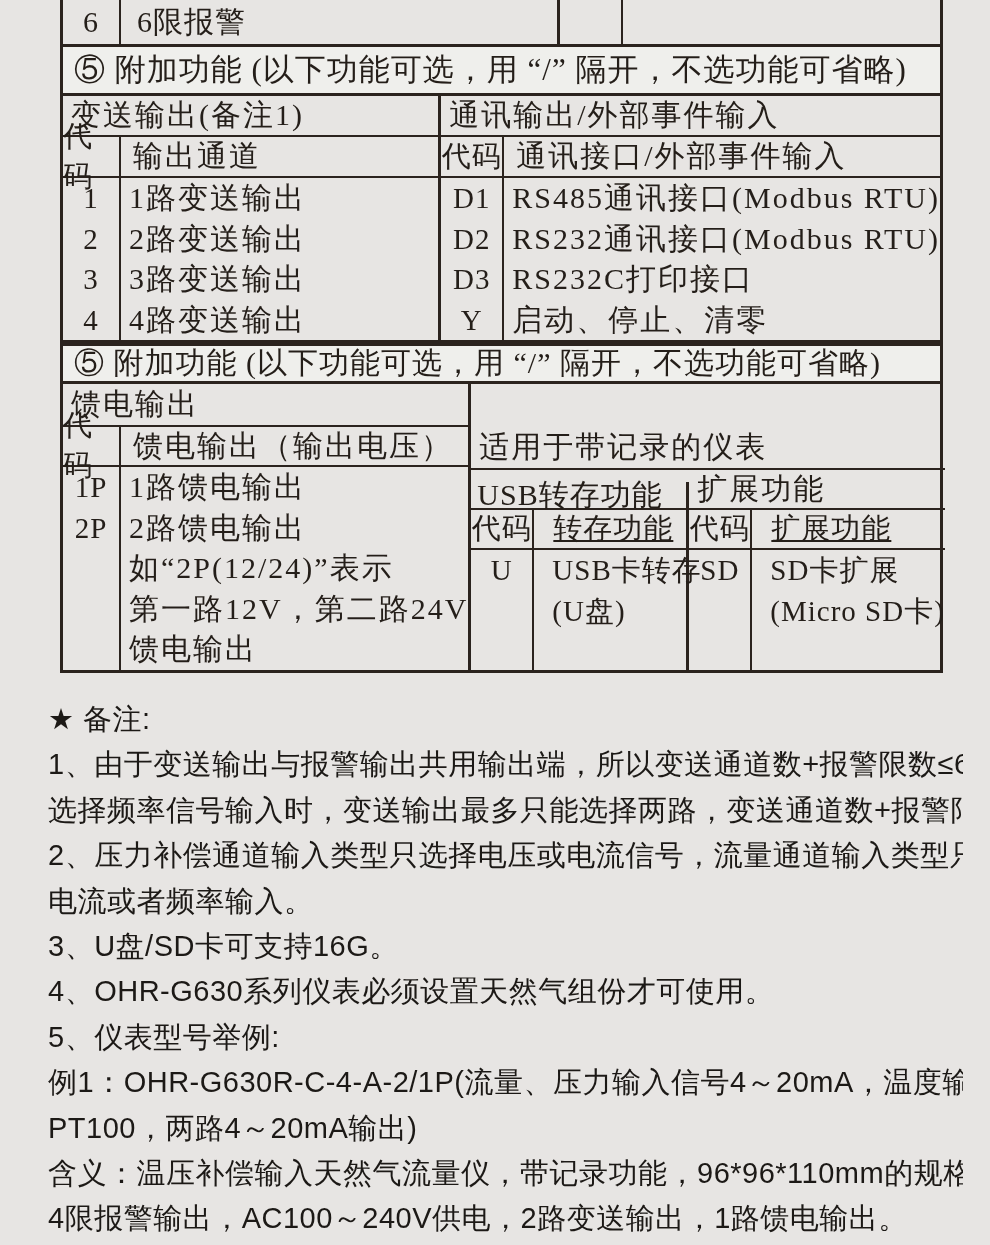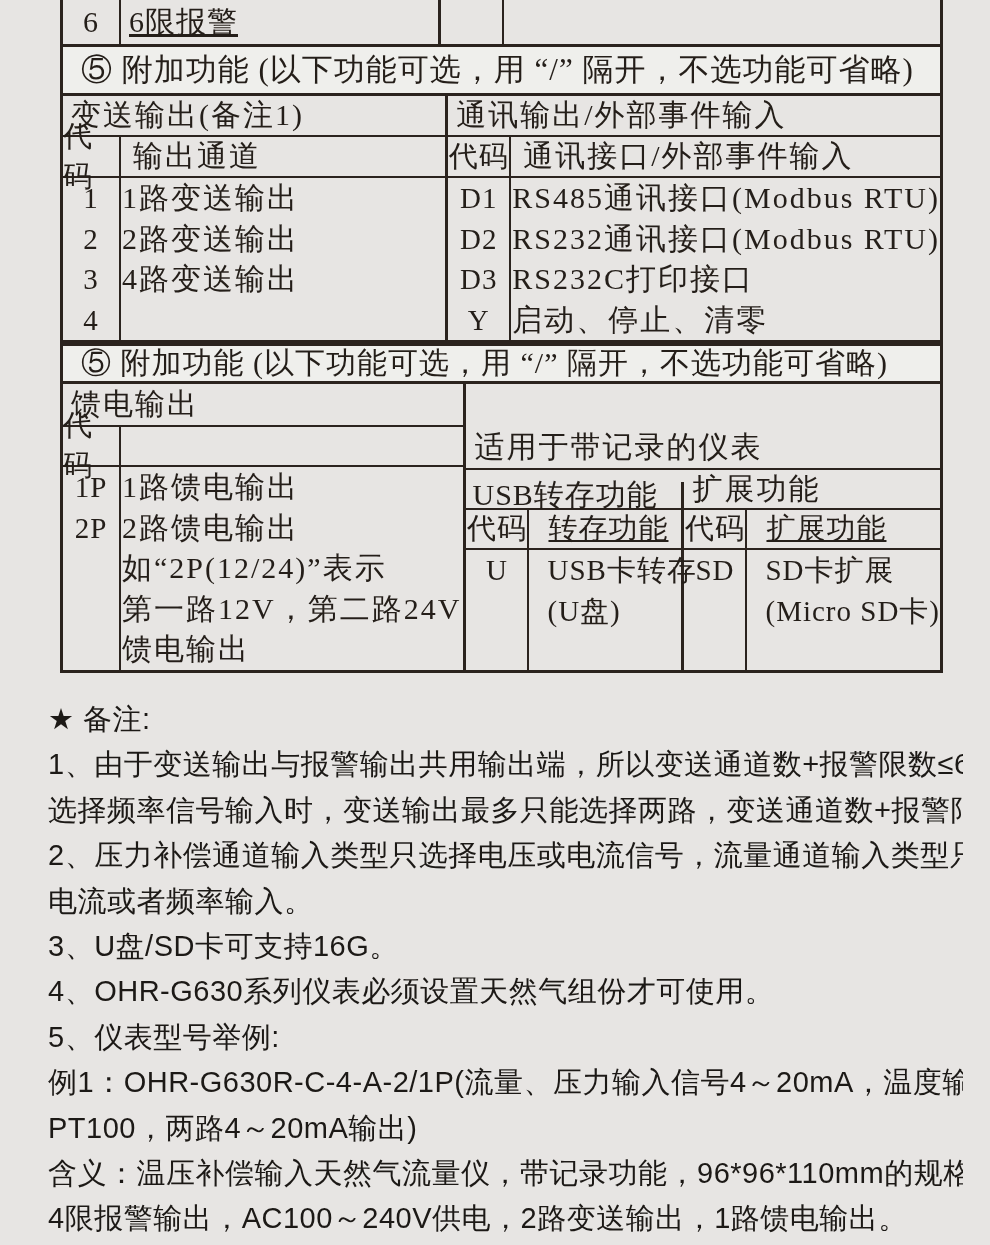--- a/index.html
+++ b/index.html
@@ -27,31 +27,31 @@
     border-left:3px solid var(--bd);
     border-right:3px solid var(--bd);
   }
   #row6 .c{
     display:flex;align-items:center;
     font-size:30px;letter-spacing:1px;
     border-right:2px solid var(--bd);
     height:100%;
   }
   #row6 .c1{width:58px;justify-content:center;}
-  #row6 .c2{width:320px;padding-left:8px;border-right-width:3px;text-decoration:underline;}
+  #row6 .c2{width:439px;padding-left:16px;border-right-width:3px;}
   #row6 .c3{width:63px;}
   #row6 .c4{flex:1;border-right:none;}
 
   
   .sec-hdr{
     left:60px;width:883px;
     background:var(--hdrbg);
     border:3px solid var(--bd);
     display:flex;align-items:center;
-    padding-left:18px;
+    padding-left:11px;
     font-size:30px;letter-spacing:1px;
     white-space:nowrap;overflow:hidden;
   }
   #hdr1{top:44px;height:52px;font-size:31px;}
   #hdr2{top:343px;height:41px;}
 
   
   .tbl{
     left:60px;width:883px;
     border:3px solid var(--bd);border-top:none;
@@ -69,21 +69,21 @@
   .sub-row{height:41px;align-items:stretch;padding-left:0;}
   #tbl2 .sub-row{height:40px;}
   .code-h{display:flex;align-items:center;justify-content:center;border-right:2px solid var(--bd);font-size:29px;letter-spacing:1px;flex:none;}
   .lbl-h{flex:1;display:flex;align-items:center;padding-left:12px;font-size:30px;letter-spacing:2px;white-space:nowrap;}
   .w58{width:58px;}
   .w63{width:63px;}
 
   .data-row{flex:1;display:flex;min-height:0;}
   .code-col{border-right:2px solid var(--bd);display:flex;flex-direction:column;flex:none;}
   .code-col .ln{height:40.5px;line-height:40.5px;text-align:center;font-size:29px;letter-spacing:1px;}
-  .lbl-col{flex:1;display:flex;flex-direction:column;padding-left:1px;}
+  .lbl-col{flex:1;display:flex;flex-direction:column;padding-left:8px;justify-content:center;}
   .lbl-col .ln{height:40.5px;line-height:40.5px;font-size:30px;letter-spacing:2px;white-space:nowrap;overflow:hidden;}
 
   
   .rowA{height:43px;border-bottom:2px solid var(--bd);display:flex;align-items:center;padding-left:8px;font-size:30px;letter-spacing:2px;flex:none;white-space:nowrap;margin-top:43px;}
   .rowB{height:40px;border-bottom:2px solid var(--bd);display:flex;flex:none;}
   .gB1{width:218px;border-right:3px solid var(--bd);display:flex;align-items:center;padding-left:6px;font-size:30px;letter-spacing:1px;white-space:nowrap;margin-top:12px;}
   .gB2{flex:1;display:flex;align-items:center;padding-left:8px;font-size:30px;letter-spacing:2px;white-space:nowrap;}
   .rowC{height:40px;border-bottom:2px solid var(--bd);display:flex;flex:none;}
   .grp1{width:218px;border-right:3px solid var(--bd);display:flex;}
   .grp2{flex:1;display:flex;}
@@ -128,20 +128,21 @@
     <div class="data-row">
       <div class="code-col w58">
         <div class="ln">1</div>
         <div class="ln">2</div>
         <div class="ln">3</div>
         <div class="ln">4</div>
       </div>
       <div class="lbl-col">
         <div class="ln">1路变送输出</div>
         <div class="ln">2路变送输出</div>
+        <div class="ln">3路变送输出</div>
         <div class="ln">4路变送输出</div>
       </div>
     </div>
   </div>
   <div class="half-r">
     <div class="trow title-row">通讯输出/外部事件输入</div>
     <div class="trow sub-row">
       <div class="code-h w63">代码</div>
       <div class="lbl-h">通讯接口/外部事件输入</div>
     </div>
@@ -162,20 +163,21 @@
   </div>
 </div>
 
 <div id="hdr2" class="abs sec-hdr">⑤ 附加功能 (以下功能可选，用 “/” 隔开，不选功能可省略)</div>
 
 <div id="tbl2" class="abs tbl">
   <div class="half-l">
     <div class="trow title-row">馈电输出</div>
     <div class="trow sub-row">
       <div class="code-h w58">代码</div>
+      <div class="lbl-h">馈电输出（输出电压）</div>
     </div>
     <div class="data-row">
       <div class="code-col w58">
         <div class="ln">1P</div>
         <div class="ln">2P</div>
       </div>
       <div class="lbl-col">
         <div class="ln">1路馈电输出</div>
         <div class="ln">2路馈电输出</div>
         <div class="ln">如“2P(12/24)”表示</div>

